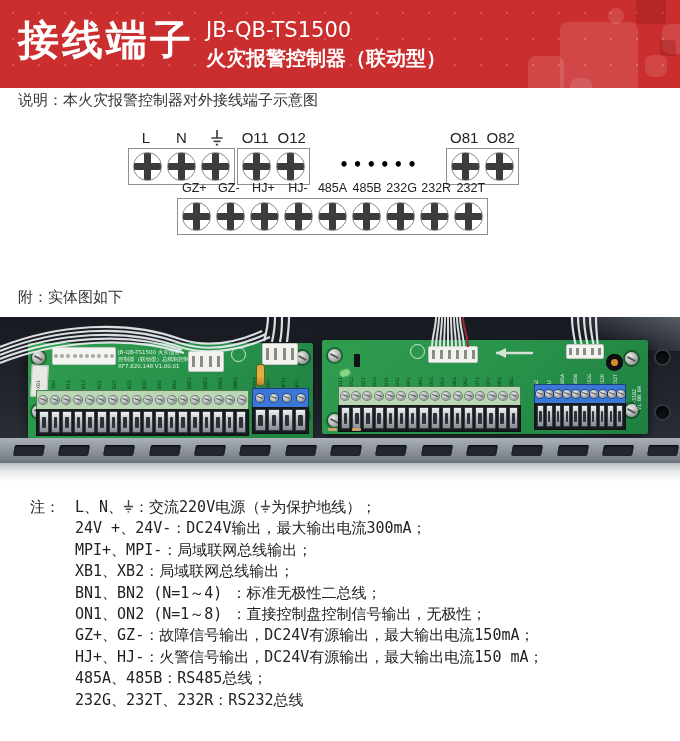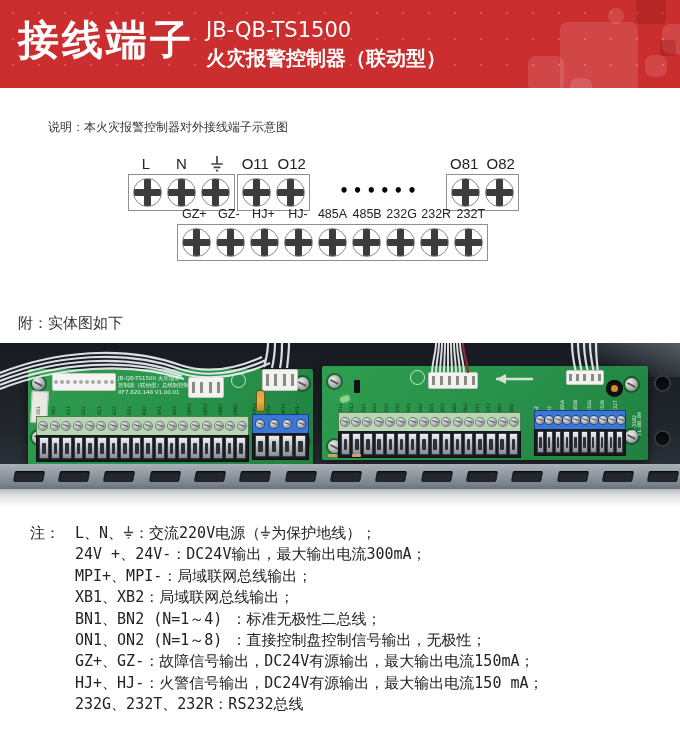--- a/index.html
+++ b/index.html
@@ -20,21 +20,21 @@
   .sq6{left:608px;top:8px;width:16px;height:16px;border-radius:4px;}
   .dq1{left:636px;top:-6px;width:30px;height:30px;}
   .dq2{left:660px;top:40px;width:16px;height:16px;}
   .hero-title{position:absolute;left:18px;top:12px;margin:0;color:#fff;
         font-size:41px;font-weight:bold;letter-spacing:3px;line-height:56px;}
   .hero-sub{position:absolute;left:206px;top:18px;color:#fff;}
   .hero-model{font-size:21px;line-height:25px;}
   .hero-subtitle{font-size:20px;line-height:26px;margin-top:2px;font-weight:bold;}
 
   
-  .desc{padding:31px 0 0 18px;font-size:12px;color:#333;margin-left:30px;}
+  .desc{padding:3px 0 0 18px;font-size:15px;color:#333;}
 
   
   .diagram{position:relative;height:148px;margin-top:16px;}
   .tgroup{position:absolute;top:0;}
   .row2 .tgroup{top:50px;}
   .tlabels{display:flex;align-items:flex-end;height:20px;margin-bottom:2px;}
   .tlabel{flex:1;text-align:center;font-family:"Liberation Sans","DejaVu Sans",sans-serif;
           font-size:15px;color:#222;line-height:16px;}
   .row2 .tlabel{font-size:12.5px;letter-spacing:0;}
   .tbox{display:flex;gap:5px;border:1px solid #8f8f8f;padding:3px 4px;background:#fff;}
@@ -527,17 +527,18 @@
           </svg>：交流220V电源（<svg width="11" height="13" viewBox="0 0 12 14">
             <path d="M6 0 V7 M1 7 H11 M3 10 H9 M5 12.8 H7" stroke="#444" stroke-width="1.5" fill="none"></path>
           </svg>为保护地线）；</div>
         <div class="note-line">24V +、24V-：DC24V输出，最大输出电流300mA；</div>
         <div class="note-line">MPI+、MPI-：局域联网总线输出；</div>
         <div class="note-line">XB1、XB2：局域联网总线输出；</div>
         <div class="note-line">BN1、BN2 (N=1～4) ：标准无极性二总线；</div>
         <div class="note-line">ON1、ON2 (N=1～8) ：直接控制盘控制信号输出，无极性；</div>
         <div class="note-line">GZ+、GZ-：故障信号输出，DC24V有源输出，最大输出电流150mA；</div>
         <div class="note-line">HJ+、HJ-：火警信号输出，DC24V有源输出，最大输出电流150 mA；</div>
+        <div class="note-line">485A、485B：RS485总线；</div>
         <div class="note-line">232G、232T、232R：RS232总线</div>
       </div>
   </div>
 
 </div>
 
 </body></html>

